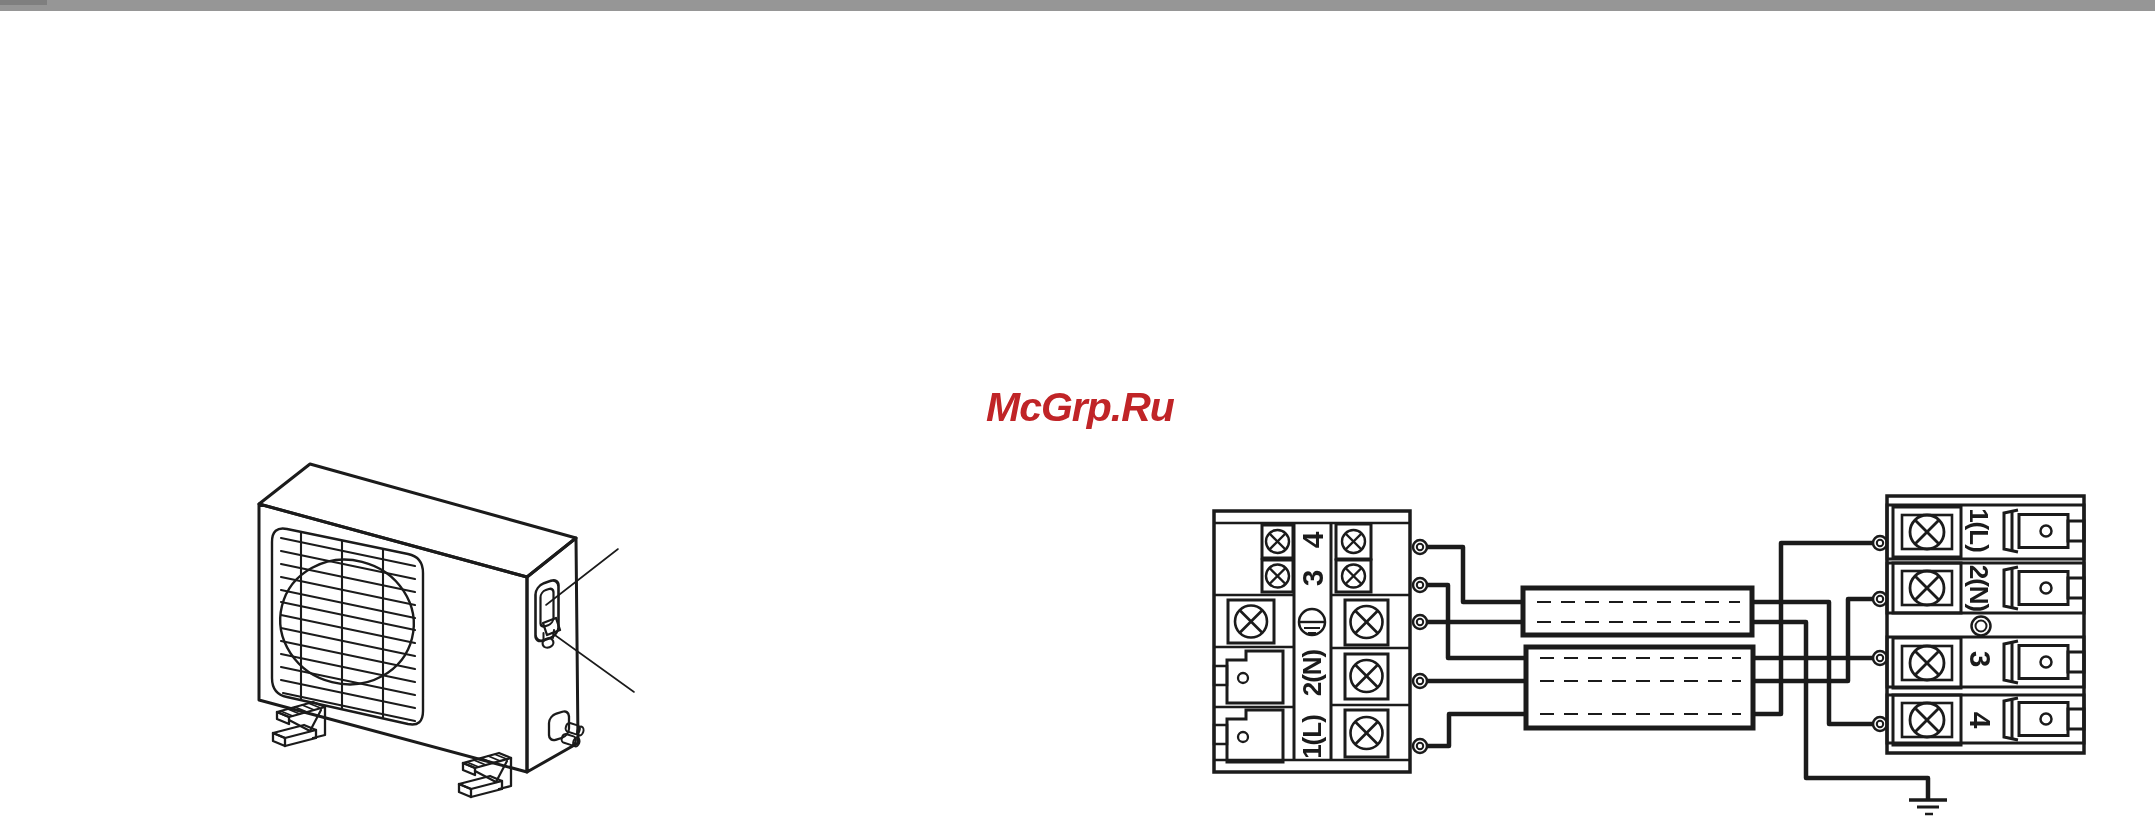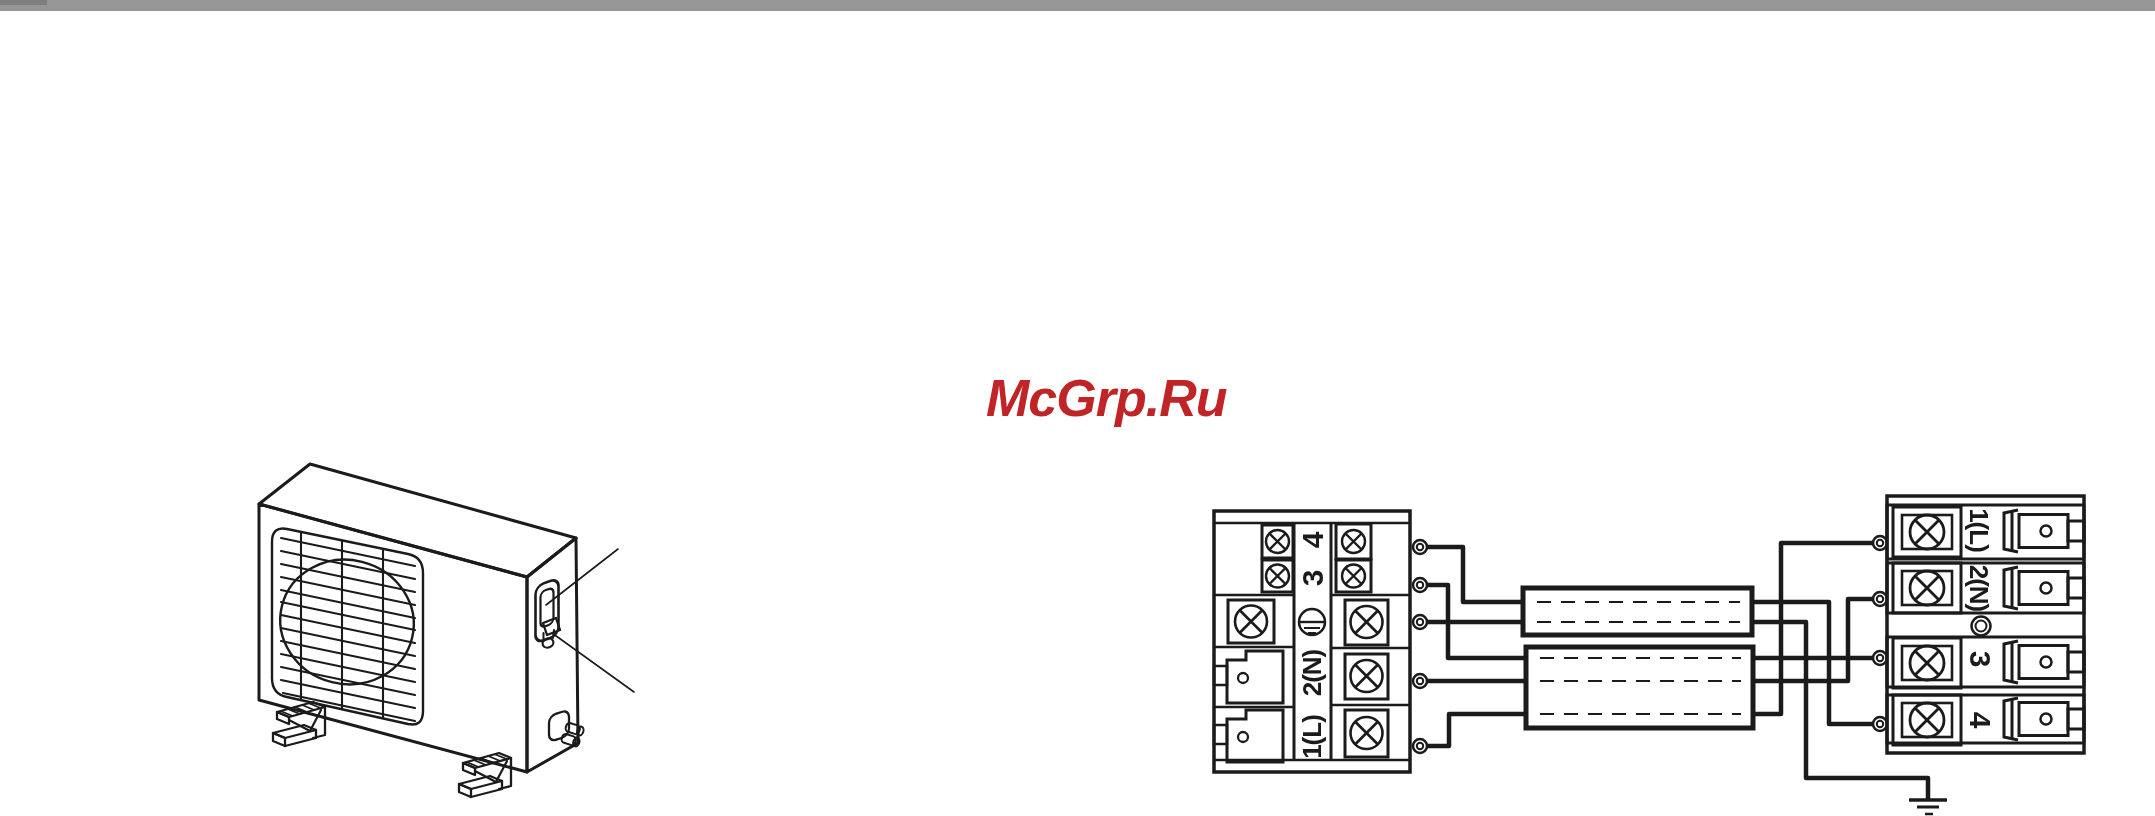--- a/index.html
+++ b/index.html
@@ -1,20 +1,20 @@
 <!DOCTYPE html>
 <html><head>
 <meta charset="utf-8">
 <style>
   html,body{margin:0;padding:0;background:#fff;}
   .canvas{position:relative;width:2155px;height:816px;background:#ffffff;overflow:hidden;
           font-family:"Liberation Sans","DejaVu Sans",sans-serif;}
   .top-bar{position:absolute;left:0;top:0;width:2155px;height:11px;}
   .top-bar-accent{position:absolute;left:0;top:0;width:47px;height:5px;}
-  .watermark{position:absolute;left:986px;top:368px;font-size:52px;font-weight:bold;
+  .watermark{position:absolute;left:986px;top:384px;font-size:41px;font-weight:bold;
              font-style:oblique;letter-spacing:-1px;white-space:nowrap;}
   svg{position:absolute;}
   .ln{stroke:#1b1b1b;fill:none;}
   text.tlabel{fill:#1b1b1b;font-weight:bold;text-anchor:middle;
               font-family:"Liberation Sans","DejaVu Sans",sans-serif;}
 </style>
 </head>
 <body>
 
 <div class="canvas">

